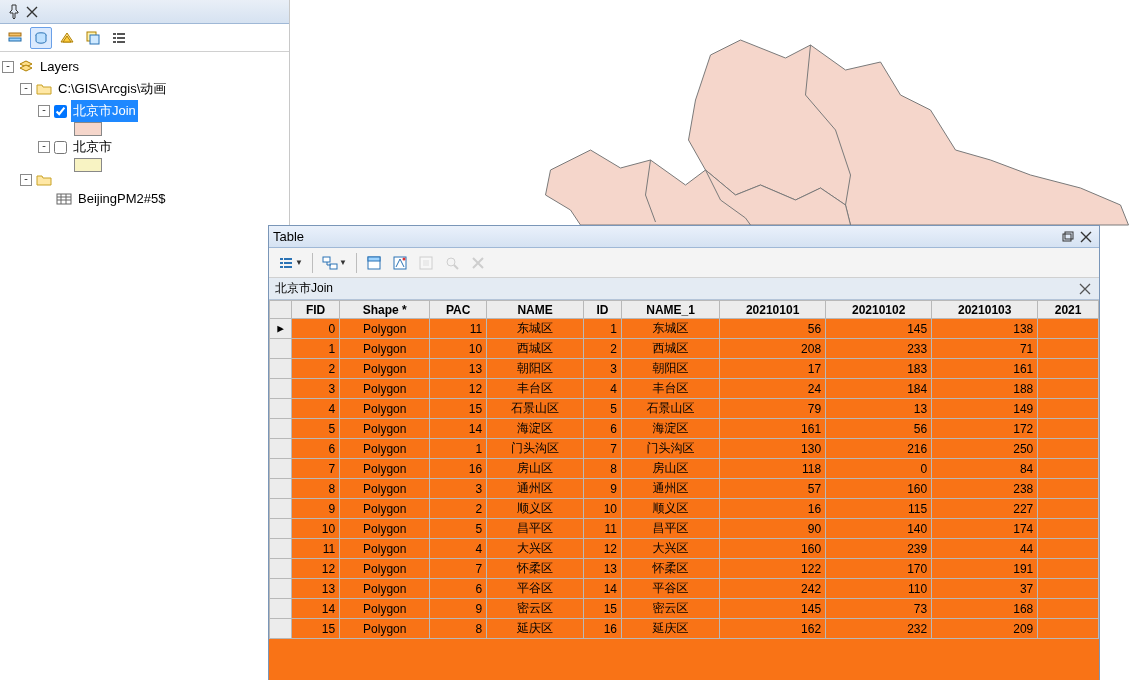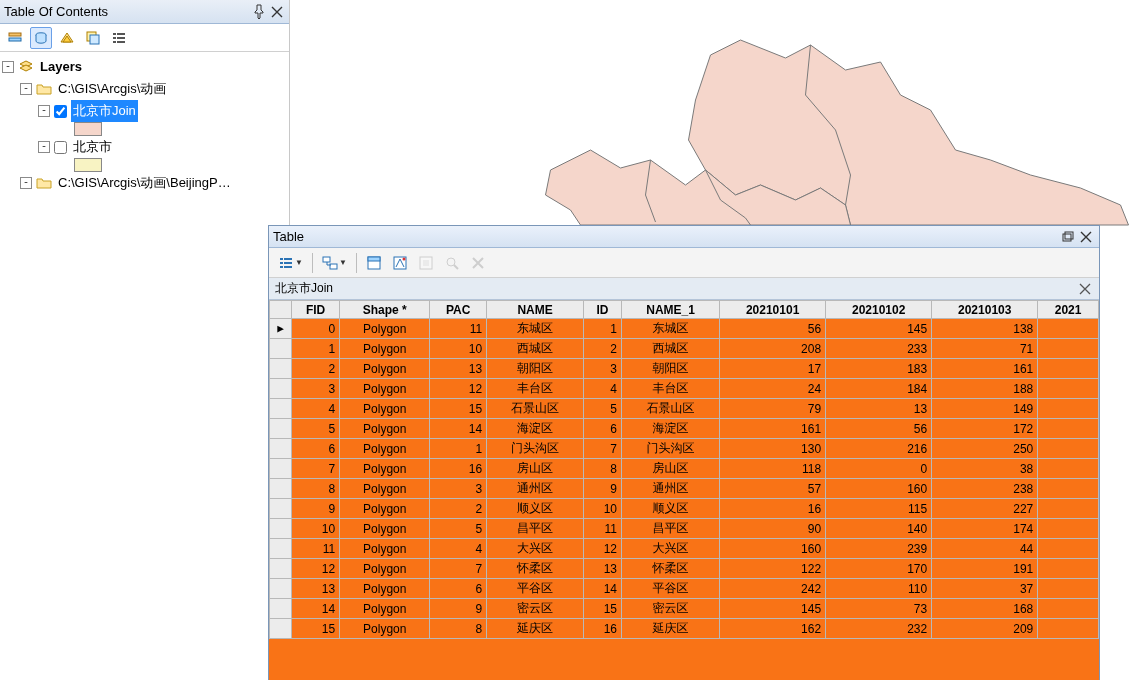--- a/index.html
+++ b/index.html
@@ -162,21 +162,20 @@
   table.grid td.num { text-align:right; }
   table.grid td.txt { text-align:center; }
   .rowhdr { background:#ececec; width:22px; text-align:center;}
   .rowptr { font-family:"Courier New",monospace; font-size:11px;}
 </style>
 </head>
 <body>
 
 <div class="toc-panel">
   <div class="toc-title">
-    <span class="toc-title-text">Table Of Contents</span>
     <span class="toc-title-btn">
       <svg class="ic" viewBox="0 0 16 16">
           <path d="M6 1h4v5l2 2v1H9v5l-1 1-1-1V9H4V8l2-2z" fill="none" stroke="#333" stroke-width="1"></path>
         </svg>
     </span>
     <span class="toc-title-btn">
       <svg class="ic" viewBox="0 0 16 16">
           <path d="M3 3l10 10M13 3L3 13" stroke="#333" stroke-width="1.4"></path>
         </svg>
     </span>
@@ -222,21 +221,21 @@
   <div class="tree">
 
     <div class="tree-row">
       <span class="tree-exp">-</span>
       <span class="tree-icon">
         <svg class="ic" viewBox="0 0 16 16">
             <polygon points="8,2 14,5 8,8 2,5" fill="#ffe08c" stroke="#b08000"></polygon>
             <polygon points="8,6 14,9 8,12 2,9" fill="#ffe08c" stroke="#b08000"></polygon>
           </svg>
       </span>
-      <span class="tree-label" style="font-weight:bold">Layers</span>
+      <span class="tree-label" style="font-weight:normal">Layers</span>
     </div>
 
     <div class="tree-row">
       <span class="tree-indent"></span>
       <span class="tree-exp">-</span>
       <span class="tree-icon">
         <svg class="ic" viewBox="0 0 16 16">
             <path d="M1 4h5l1 2h8v7H1z" fill="#ffe8a6" stroke="#c9a227"></path>
           </svg>
       </span>
@@ -274,23 +273,37 @@
     </div>
 
     <div class="tree-row">
       <span class="tree-indent"></span>
       <span class="tree-exp">-</span>
       <span class="tree-icon">
         <svg class="ic" viewBox="0 0 16 16">
             <path d="M1 4h5l1 2h8v7H1z" fill="#ffe8a6" stroke="#c9a227"></path>
           </svg>
       </span>
-      <span class="tree-label">C:\GIS\Arcgis\动画\BeijingP…</span>
-    </div>
-
+    </div>
+
+    <div class="tree-row">
+      <span class="tree-indent"></span>
+        <span class="tree-indent"></span>
+        <span class="tree-indent"></span>
+      <span class="tree-icon">
+        <svg class="ic" viewBox="0 0 16 16">
+            <rect x="1" y="3" width="14" height="10" fill="#fff" stroke="#666"></rect>
+            <line x1="1" y1="6" x2="15" y2="6" stroke="#666"></line>
+            <line x1="1" y1="9" x2="15" y2="9" stroke="#666"></line>
+            <line x1="5" y1="3" x2="5" y2="13" stroke="#666"></line>
+            <line x1="10" y1="3" x2="10" y2="13" stroke="#666"></line>
+          </svg>
+      </span>
+      <span class="tree-label">BeijingPM2#5$</span>
+    </div>
   </div>
 </div>
 
 <div class="map-view">
   <svg viewBox="0 0 840 680">
     <g fill="#f5d6cb" stroke="#7a7a7a" stroke-width="1">
       <path d="M420 55 L450 40 L495 58 L520 45 L555 70 L590 62 L610 95 L640 110 L665 150 L700 160 L740 175 L790 188 L830 205 L838 225 L560 225 L555 205 L530 188 L505 200 L470 185 L445 195 L415 170 L398 140 L405 100 Z"></path>
       <path d="M560 225 L838 225 L838 235 L560 235 Z" fill="none" stroke="none"></path>
       <path d="M260 170 L300 150 L330 168 L360 160 L395 185 L415 170 L445 195 L470 185 L505 200 L530 188 L555 205 L560 225 L290 225 L280 210 L255 195 Z"></path>
 
@@ -492,21 +505,21 @@
           <tr>
             <td class="rowhdr rowptr"></td>
             <td class="num">7</td>
             <td class="txt">Polygon</td>
             <td class="num">16</td>
             <td class="txt">房山区</td>
             <td class="num">8</td>
             <td class="txt">房山区</td>
             <td class="num">118</td>
             <td class="num">0</td>
-            <td class="num">38</td>
+            <td class="num">84</td>
             <td class="num"></td>
           </tr>
           <tr>
             <td class="rowhdr rowptr"></td>
             <td class="num">8</td>
             <td class="txt">Polygon</td>
             <td class="num">3</td>
             <td class="txt">通州区</td>
             <td class="num">9</td>
             <td class="txt">通州区</td>

